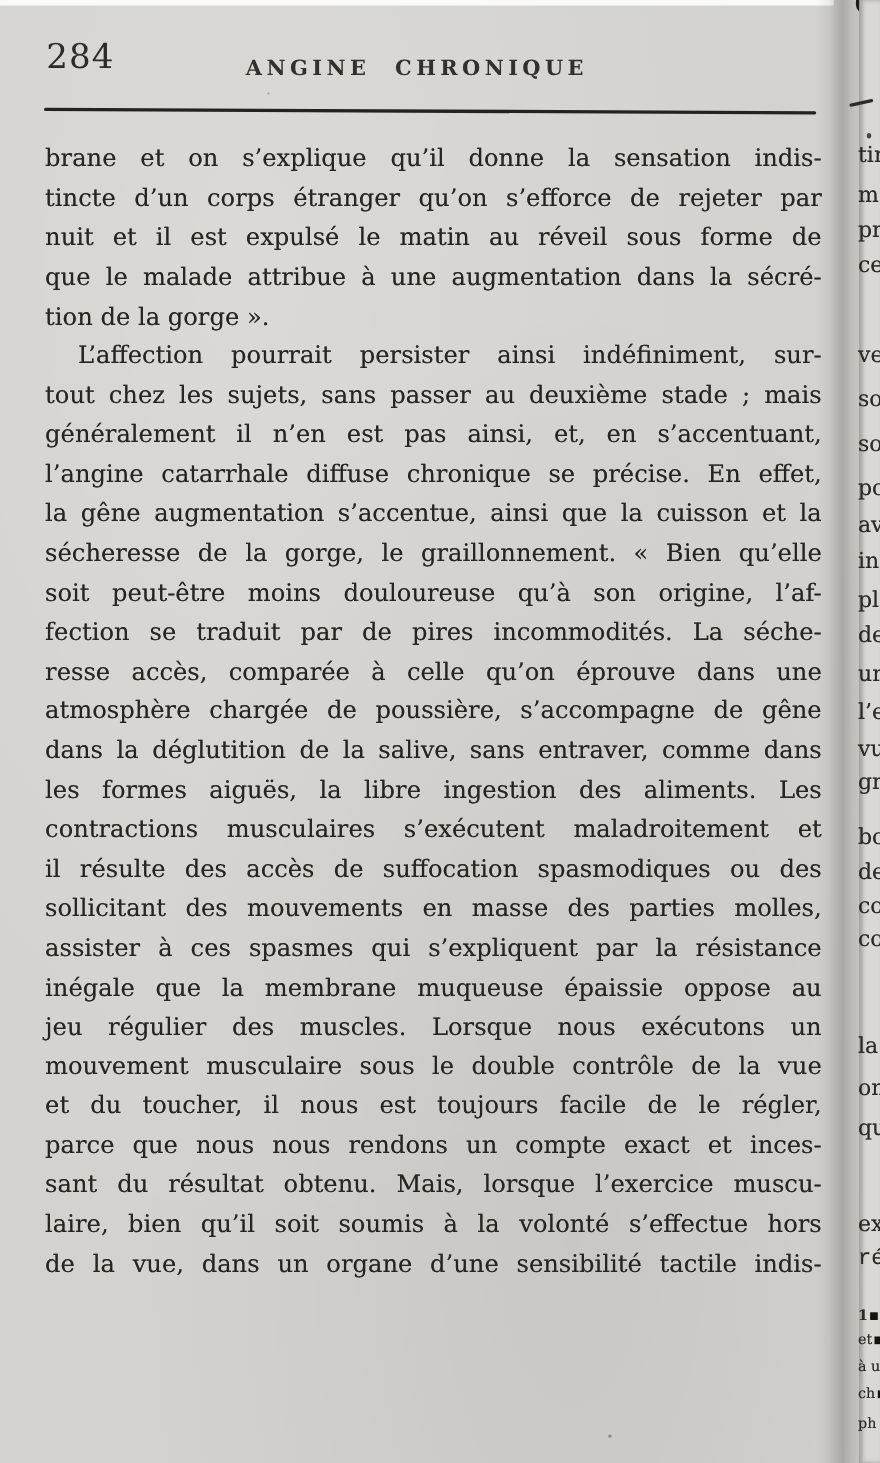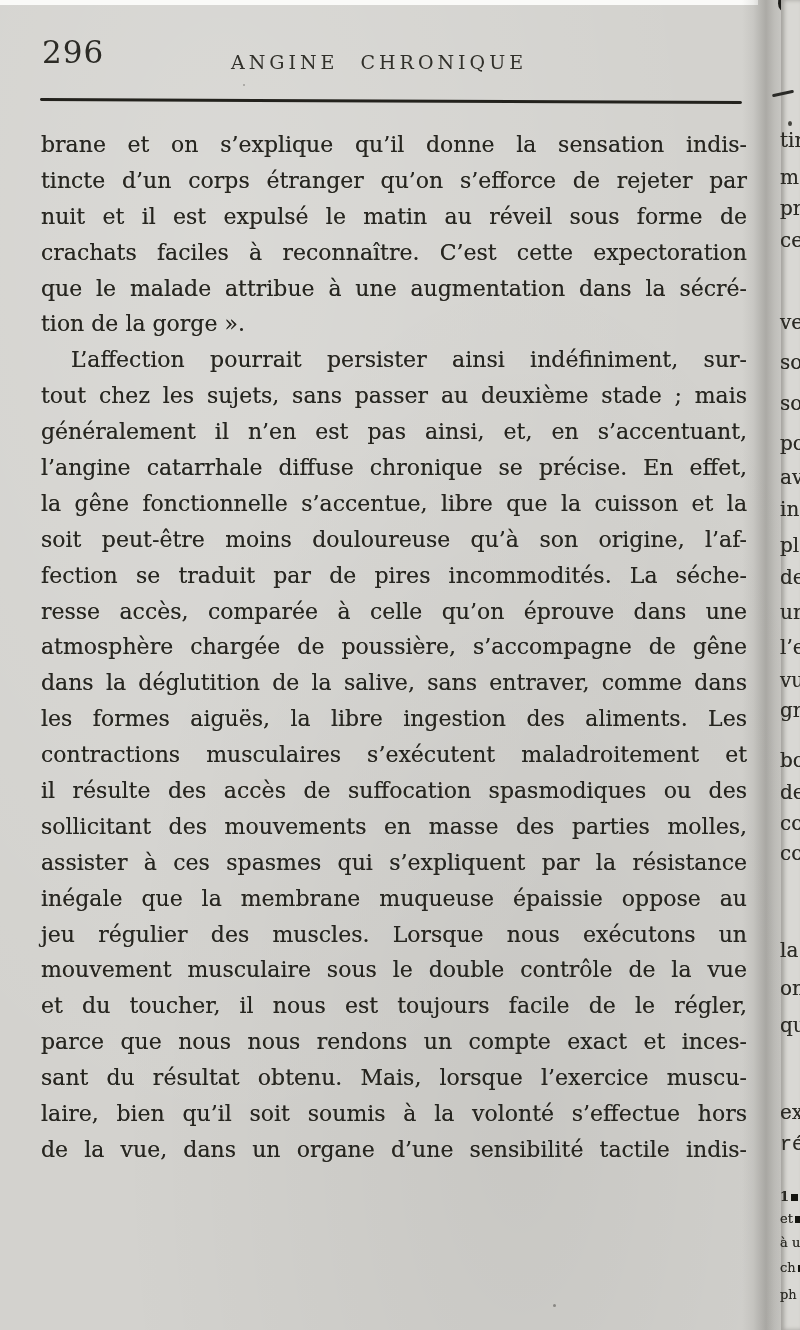--- a/index.html
+++ b/index.html
@@ -9,21 +9,21 @@
     background:
       radial-gradient(ellipse at 28% 18%, rgba(255,255,255,0.16), rgba(255,255,255,0) 60%),
       radial-gradient(ellipse at 65% 85%, rgba(0,0,0,0.05), rgba(0,0,0,0) 55%),
       #d3d2ce;
   }
   .top-strip{position:absolute;top:0;left:0;width:758px;height:5px;background:#fafaf8;}
   .corner-mark{position:absolute;top:-3px;right:-4px;width:26px;height:16px;background:#181815;
     transform:rotate(3deg);border-bottom-left-radius:9px;}
   .page-number{position:absolute;left:42px;top:34px;font-size:31px;color:#2c2b26;letter-spacing:1px;}
   .running-title{position:absolute;top:51px;left:0;width:758px;text-align:center;
-    font-size:19px;font-weight:normal;letter-spacing:4px;word-spacing:12px;color:#31302a;}
+    font-size:19px;font-weight:bold;letter-spacing:4px;word-spacing:12px;color:#31302a;}
   .rule{position:absolute;left:40px;top:98px;width:702px;height:3px;background:#23221d;
     border-radius:2px;transform:rotate(0.25deg);transform-origin:left center;}
   .body-text{position:absolute;left:41px;top:127px;width:706px;}
   .line{
     height:35.9px;line-height:35.9px;font-size:22px;color:#26251f;
     text-align:justify;text-align-last:justify;
     text-shadow:0 0 0.5px rgba(30,29,24,0.55);
   }
   .line.no-just{text-align-last:left;}
   .line.indent{text-indent:30px;}
@@ -42,36 +42,36 @@
   .speck{position:absolute;background:#45443f;border-radius:50%;}
 </style>
 </head>
 <body>
 
 <div class="page">
 
   <div class="top-strip"></div>
   <div class="corner-mark"></div>
 
-  <div class="page-number">296</div>
+  <div class="page-number">284</div>
   <div class="running-title">ANGINE CHRONIQUE</div>
   <div class="rule"></div>
 
   <div class="body-text" id="body-text">
       <div class="line">brane et on s’explique qu’il donne la sensation indis-</div>
       <div class="line">tincte d’un corps étranger qu’on s’efforce de rejeter par</div>
       <div class="line">nuit et il est expulsé le matin au réveil sous forme de</div>
-      <div class="line">crachats faciles à reconnaître. C’est cette expectoration</div>
       <div class="line">que le malade attribue à une augmentation dans la sécré-</div>
       <div class="line no-just">tion de la gorge ».</div>
       <div class="line indent">L’affection pourrait persister ainsi indéfiniment, sur-</div>
       <div class="line">tout chez les sujets, sans passer au deuxième stade ; mais</div>
       <div class="line">généralement il n’en est pas ainsi, et, en s’accentuant,</div>
       <div class="line">l’angine catarrhale diffuse chronique se précise. En effet,</div>
-      <div class="line">la gêne fonctionnelle s’accentue, libre que la cuisson et la</div>
+      <div class="line">la gêne augmentation s’accentue, ainsi que la cuisson et la</div>
+      <div class="line">sécheresse de la gorge, le graillonnement. « Bien qu’elle</div>
       <div class="line">soit peut-être moins douloureuse qu’à son origine, l’af-</div>
       <div class="line">fection se traduit par de pires incommodités. La séche-</div>
       <div class="line">resse accès, comparée à celle qu’on éprouve dans une</div>
       <div class="line">atmosphère chargée de poussière, s’accompagne de gêne</div>
       <div class="line">dans la déglutition de la salive, sans entraver, comme dans</div>
       <div class="line">les formes aiguës, la libre ingestion des aliments. Les</div>
       <div class="line">contractions musculaires s’exécutent maladroitement et</div>
       <div class="line">il résulte des accès de suffocation spasmodiques ou des</div>
       <div class="line">sollicitant des mouvements en masse des parties molles,</div>
       <div class="line">assister à ces spasmes qui s’expliquent par la résistance</div>

